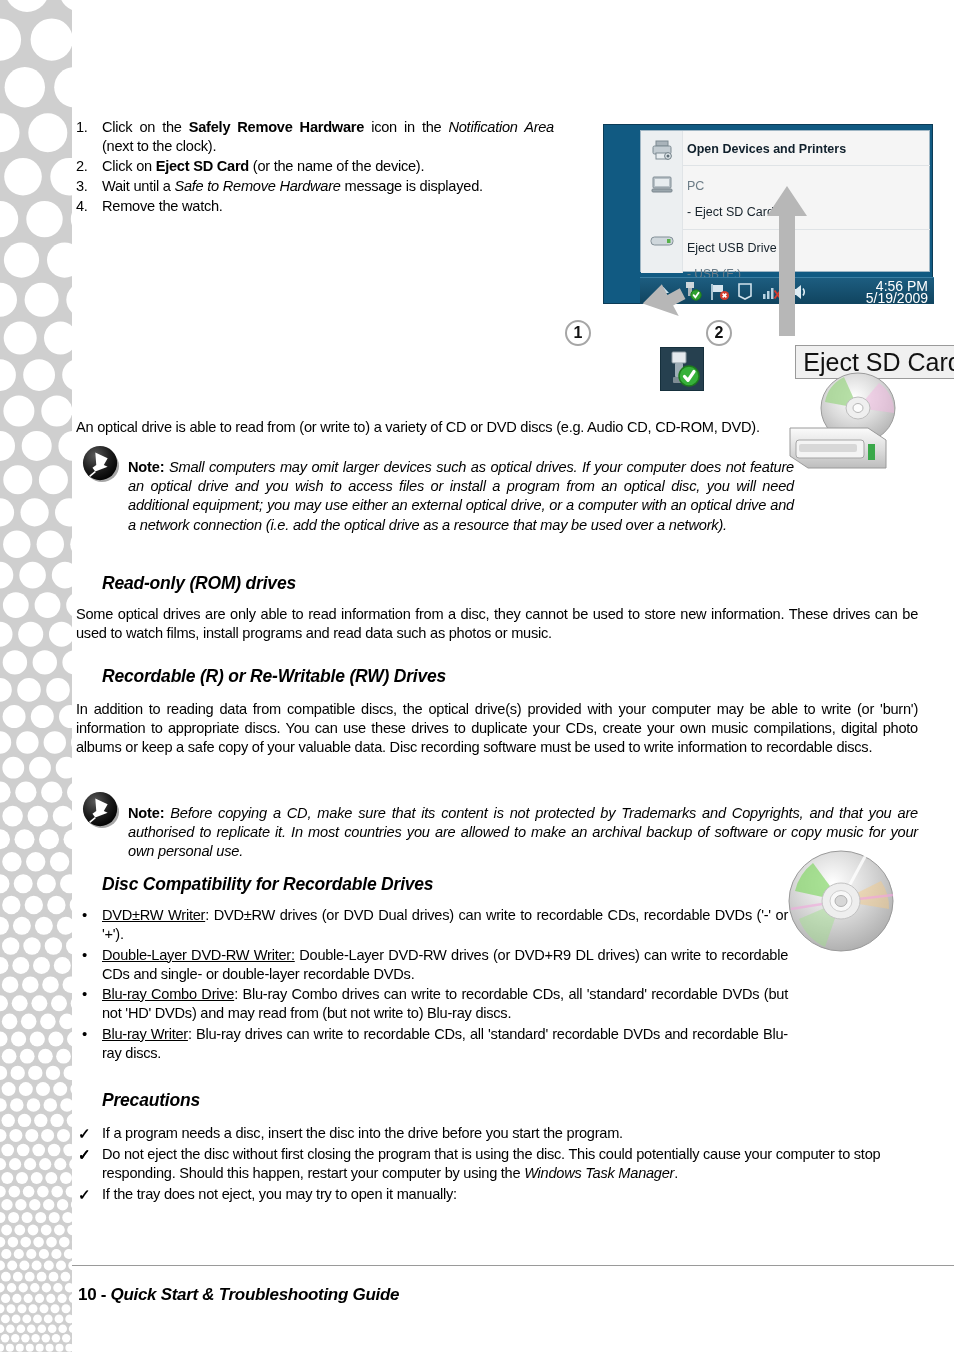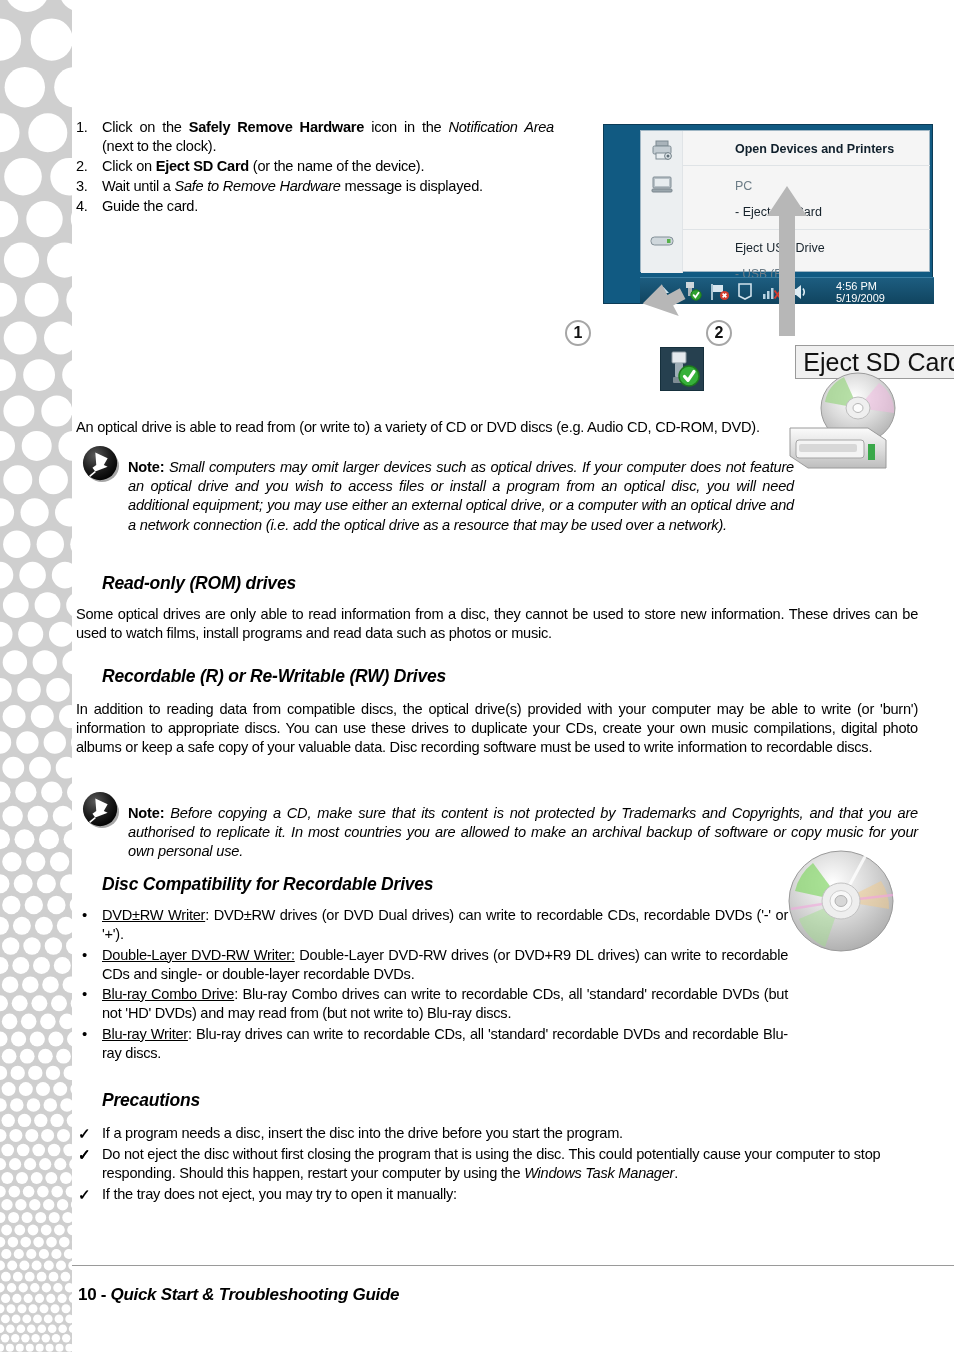--- a/index.html
+++ b/index.html
@@ -97,36 +97,36 @@
     border:1px solid #0c3c57;
   }
   #winpanel {
     position:absolute; left:36px; top:5px; width:290px; height:142px;
     background:#f5f5f5; border:1px solid #9fb6c4;
   }
   #winpanel .iconcol {
     position:absolute; left:0; top:0; width:42px; height:142px;
     background:#eceff1; border-right:1px solid #e0e4e7;
   }
-  .wrow { position:absolute; left:46px; font-family:"Liberation Sans", sans-serif;margin-left:48px; }
+  .wrow { position:absolute; left:46px; font-family:"Liberation Sans", sans-serif; }
   .wrow.title { top:11px; font-size:12.5px; font-weight:700; color:#10202c; }
   .wrow.group { top:48px; font-size:12.5px; color:#6c7c87; }
   .wrow.item  { top:74px; font-size:12.5px; color:#16222b; }
   .wrow.group2 { top:110px; font-size:12.5px; color:#16222b; }
   .wrow.item2 { top:136px; font-size:12px; color:#6c7c87; }
   .wsep { position:absolute; left:42px; width:247px; height:1px; background:#dfe3e6; }
 
   #taskbar {
     position:absolute; left:36px; top:152px; width:294px; height:27px;
     background:linear-gradient(#1d5d80,#10445f);
     border-top:1px solid #3b7fa3;
   }
   #clock {
     position:absolute; right:6px; top:2px; width:92px;
-    color:#fff; font-size:11px; line-height:12px; text-align:left;
+    color:#fff; font-size:14px; line-height:12px; text-align:right;
   }
 
   
   .callout {
     position:absolute; width:26px; height:26px; border-radius:50%;
     border:2.5px solid #a6a6a6; background:#fff;
     color:#111; font-size:16px; font-weight:700;
     display:flex; align-items:center; justify-content:center;
   }
   #zoomchip {
@@ -515,21 +515,21 @@
   </svg>
 </div>
 
 <div id="page">
 
 
   <ol class="steps" id="steps-list" style="position:absolute; left:4px; top:118px; width:478px;">
       <li><span class="num">1.</span><span><span>Click on the </span><span style="font-weight: 700;">Safely Remove Hardware</span><span> icon in the </span><span style="font-style: italic;">Notification Area</span><span> (next to the clock).</span></span></li>
       <li><span class="num">2.</span><span><span>Click on </span><span style="font-weight: 700;">Eject SD Card</span><span> (or the name of the device).</span></span></li>
       <li><span class="num">3.</span><span><span>Wait until a </span><span style="font-style: italic;">Safe to Remove Hardware</span><span> message is displayed.</span></span></li>
-      <li><span class="num">4.</span><span><span>Guide the card.</span></span></li>
+      <li><span class="num">4.</span><span><span>Remove the watch.</span></span></li>
     </ol>
 
   <div id="figure">
     <div id="winshot">
 
       <div id="winpanel">
         <div class="iconcol">
 
           <svg style="position:absolute;left:10px;top:9px;" width="22" height="20" viewBox="0 0 22 20">
             <rect x="5" y="1" width="12" height="5" fill="#a9b3ba" stroke="#7d8a92"></rect>

